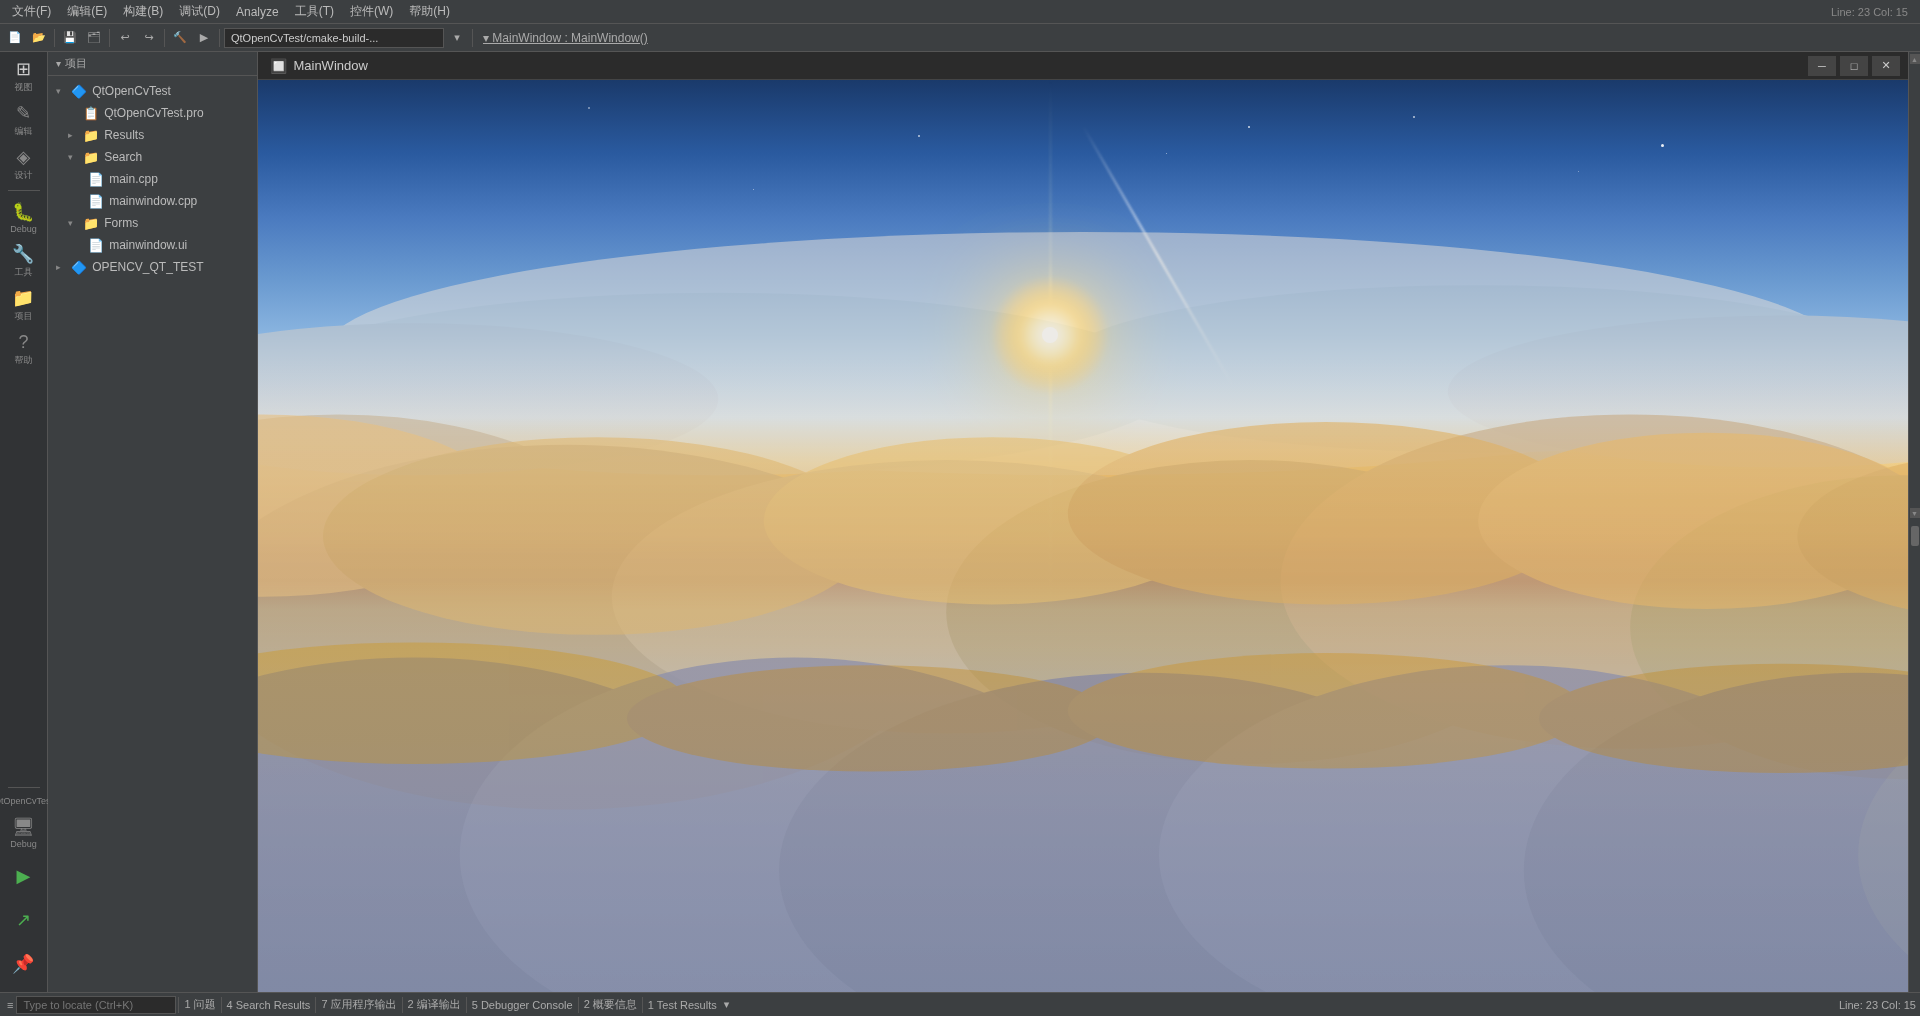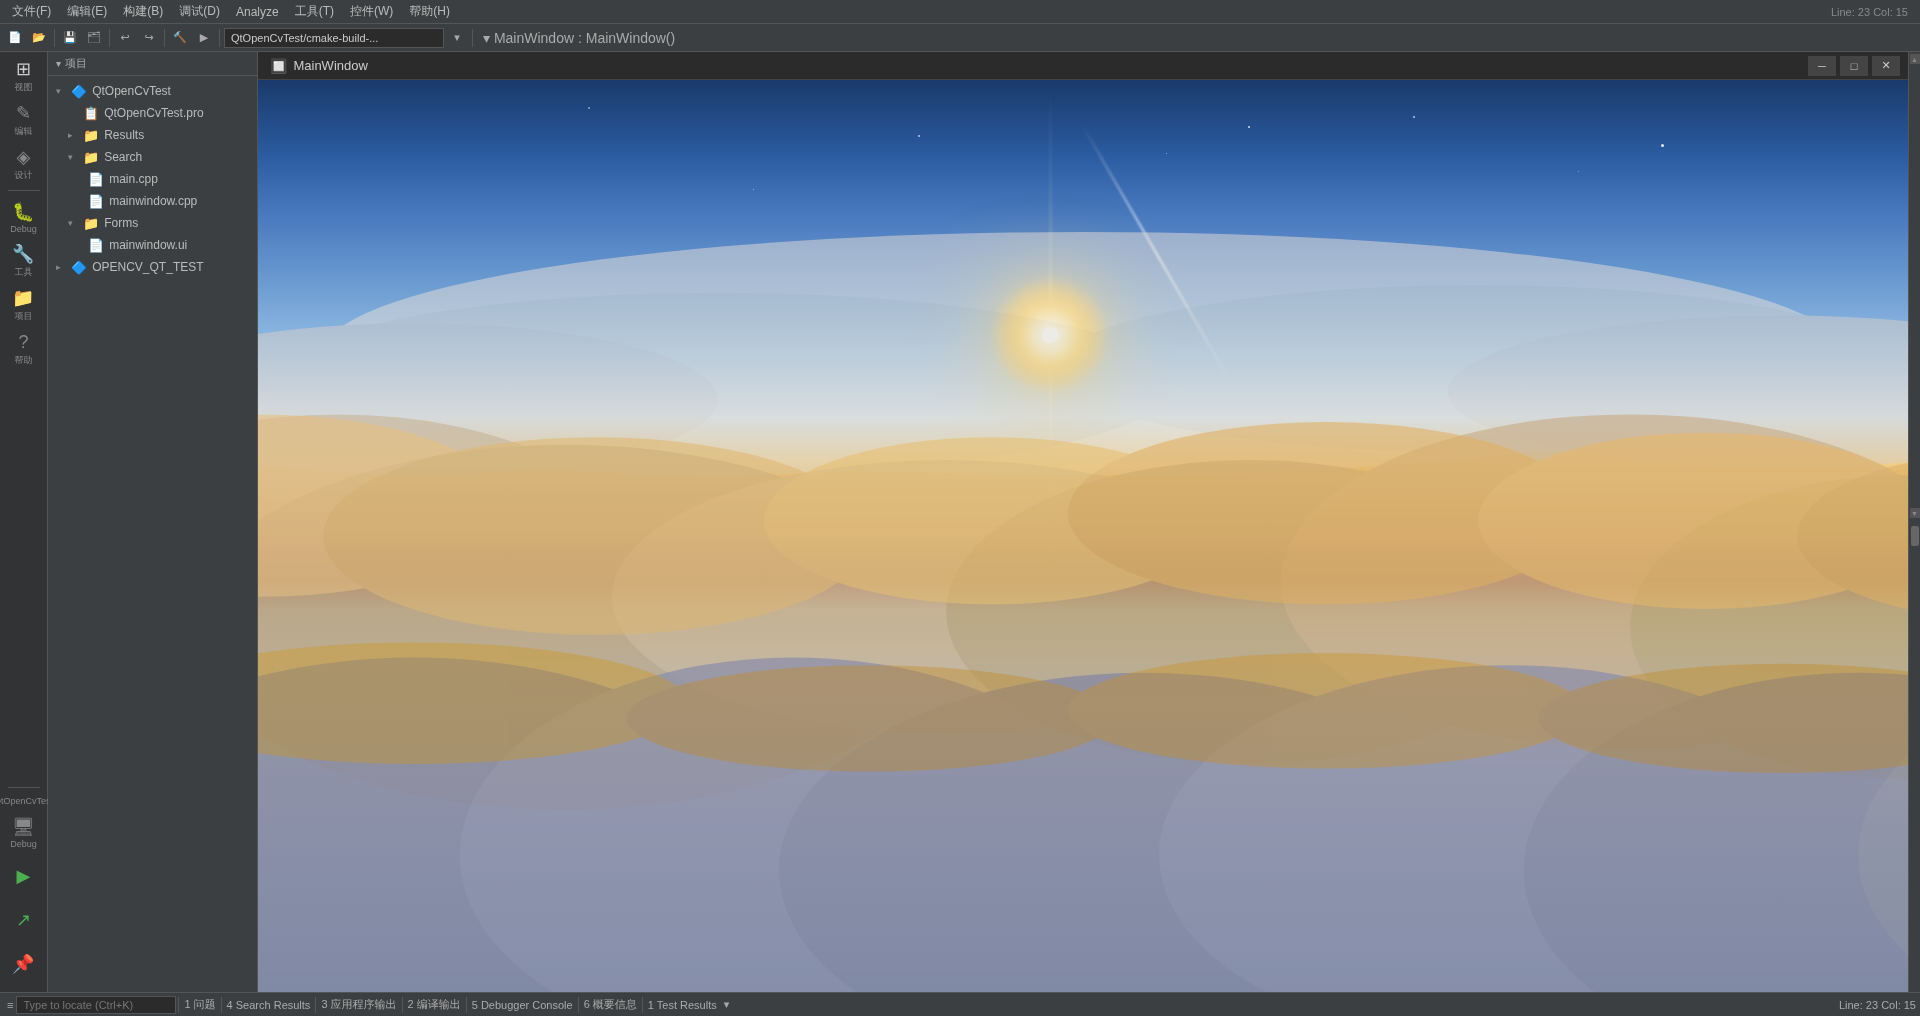--- a/index.html
+++ b/index.html
@@ -54,23 +54,24 @@
       color: #aaa;
       font-size: 11px;
     }
     .toolbar-sep {
       width: 1px;
       height: 18px;
       background: #555;
       margin: 0 2px;
     }
     .toolbar-text {
-      font-size: 14px;
+      font-size: 12px;
       color: #aaa;
       padding: 0 6px;
+      text-decoration: underline;
     }
     .toolbar-path {
       background: #2b2b2b;
       border: 1px solid #555;
       color: #ccc;
       font-size: 11px;
       padding: 1px 6px;
       height: 20px;
       min-width: 220px;
     }
@@ -656,26 +657,26 @@
 </div>
 
 <div class="bottom-bar">
   <div class="bottom-btn">≡</div>
   <input class="bottom-search" type="text" placeholder="Type to locate (Ctrl+K)" style="">
   <div class="bottom-sep"></div>
   <div class="bottom-btn">1 问题</div>
   <div class="bottom-sep"></div>
   <div class="bottom-btn">4 Search Results</div>
   <div class="bottom-sep"></div>
-  <div class="bottom-btn">3 应用程序输出</div>
+  <div class="bottom-btn">7 应用程序输出</div>
   <div class="bottom-sep"></div>
   <div class="bottom-btn">2 编译输出</div>
   <div class="bottom-sep"></div>
   <div class="bottom-btn">5 Debugger Console</div>
   <div class="bottom-sep"></div>
-  <div class="bottom-btn">6 概要信息</div>
+  <div class="bottom-btn">2 概要信息</div>
   <div class="bottom-sep"></div>
   <div class="bottom-btn">1 Test Results</div>
   <div style="margin-left:4px;">▾</div>
   <div class="status-right">
     <span>Line: 23  Col: 15</span>
   </div>
 </div>
 
 </body></html>

